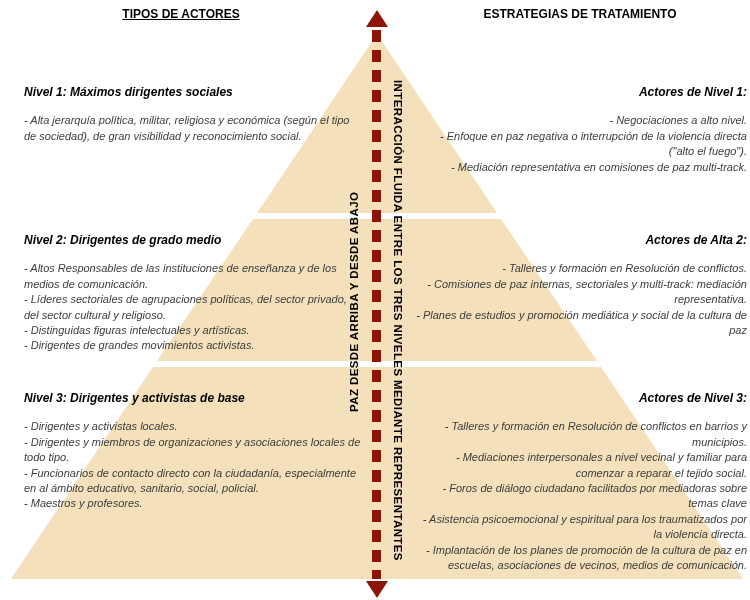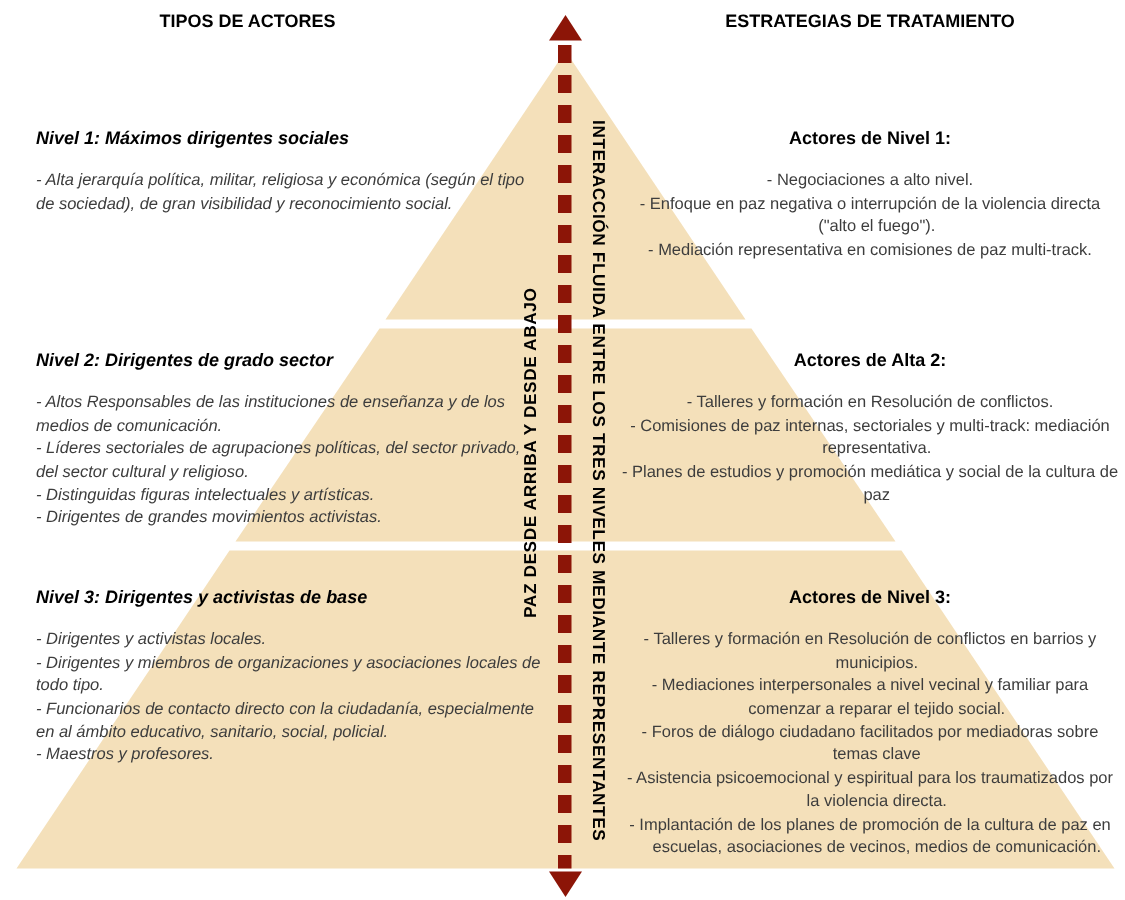--- a/index.html
+++ b/index.html
@@ -17,21 +17,21 @@
     color:var(--body);
   }
   .abs{position:absolute;}
   
   #pyramid-svg{left:0;top:0;width:750px;height:600px;z-index:0;}
   
   .col-header{
     top:7px;width:330px;text-align:center;
     font-size:12px;font-weight:bold;color:var(--ink);z-index:3;
   }
-  #header-left{left:0;}
+  #header-left{left:16px;text-decoration:underline;}
   #header-right{left:415px;}
   
   #arrow-line{
     left:372px;top:30px;width:9px;height:549px;z-index:2;
     background:repeating-linear-gradient(to bottom,var(--arrow) 0 12px,transparent 12px 20px);
   }
   .arrowhead{width:0;height:0;z-index:2;}
   #arrowhead-up{
     left:366px;top:10px;
     border-left:11px solid transparent;border-right:11px solid transparent;
@@ -50,21 +50,21 @@
   }
   #axis-right{left:392px;top:62px;height:516px;}
   #axis-left{left:348px;top:162px;height:280px;transform:rotate(180deg);}
   
   .level-block{z-index:3;font-size:11px;line-height:15.4px;}
   .level-block .level-title{
     font-size:12px;font-weight:bold;color:var(--ink);margin:0 0 13px 0;
   }
   .level-block ul{list-style:none;margin:0;padding:0;}
   .left-col{left:24px;width:338px;font-style:italic;}
-  .right-col{left:413px;width:334px;text-align:center;}
+  .right-col{left:413px;width:334px;text-align:right;font-style:italic;}
   .right-col li{padding-left:9px;text-indent:-9px;}
   #left-level-1,#right-level-1{top:85px;}
   #left-level-2,#right-level-2{top:233px;}
   #left-level-3,#right-level-3{top:391px;}
 </style>
 </head>
 <body>
 
 <svg id="pyramid-svg" class="abs" viewBox="0 0 750 600" xmlns="http://www.w3.org/2000/svg">
   <polygon points="377,34 497,213 257,213" fill="var(--pyramid)"></polygon>
@@ -92,21 +92,21 @@
 <div id="right-level-1" class="abs level-block right-col">
   <div class="level-title">Actores de Nivel 1:</div>
   <ul>
     <li>- Negociaciones a alto nivel.</li>
     <li>- Enfoque en paz negativa o interrupción de la violencia directa ("alto el fuego").</li>
     <li>- Mediación representativa en comisiones de paz multi-track.</li>
   </ul>
 </div>
 
 <div id="left-level-2" class="abs level-block left-col">
-  <div class="level-title">Nivel 2: Dirigentes de grado sector</div>
+  <div class="level-title">Nivel 2: Dirigentes de grado medio</div>
   <ul>
     <li>- Altos Responsables de las instituciones de enseñanza y de los medios de comunicación.</li>
     <li>- Líderes sectoriales de agrupaciones políticas, del sector privado, del sector cultural y religioso.</li>
     <li>- Distinguidas figuras intelectuales y artísticas.</li>
     <li>- Dirigentes de grandes movimientos activistas.</li>
   </ul>
 </div>
 
 <div id="right-level-2" class="abs level-block right-col">
   <div class="level-title">Actores de Alta 2:</div>

